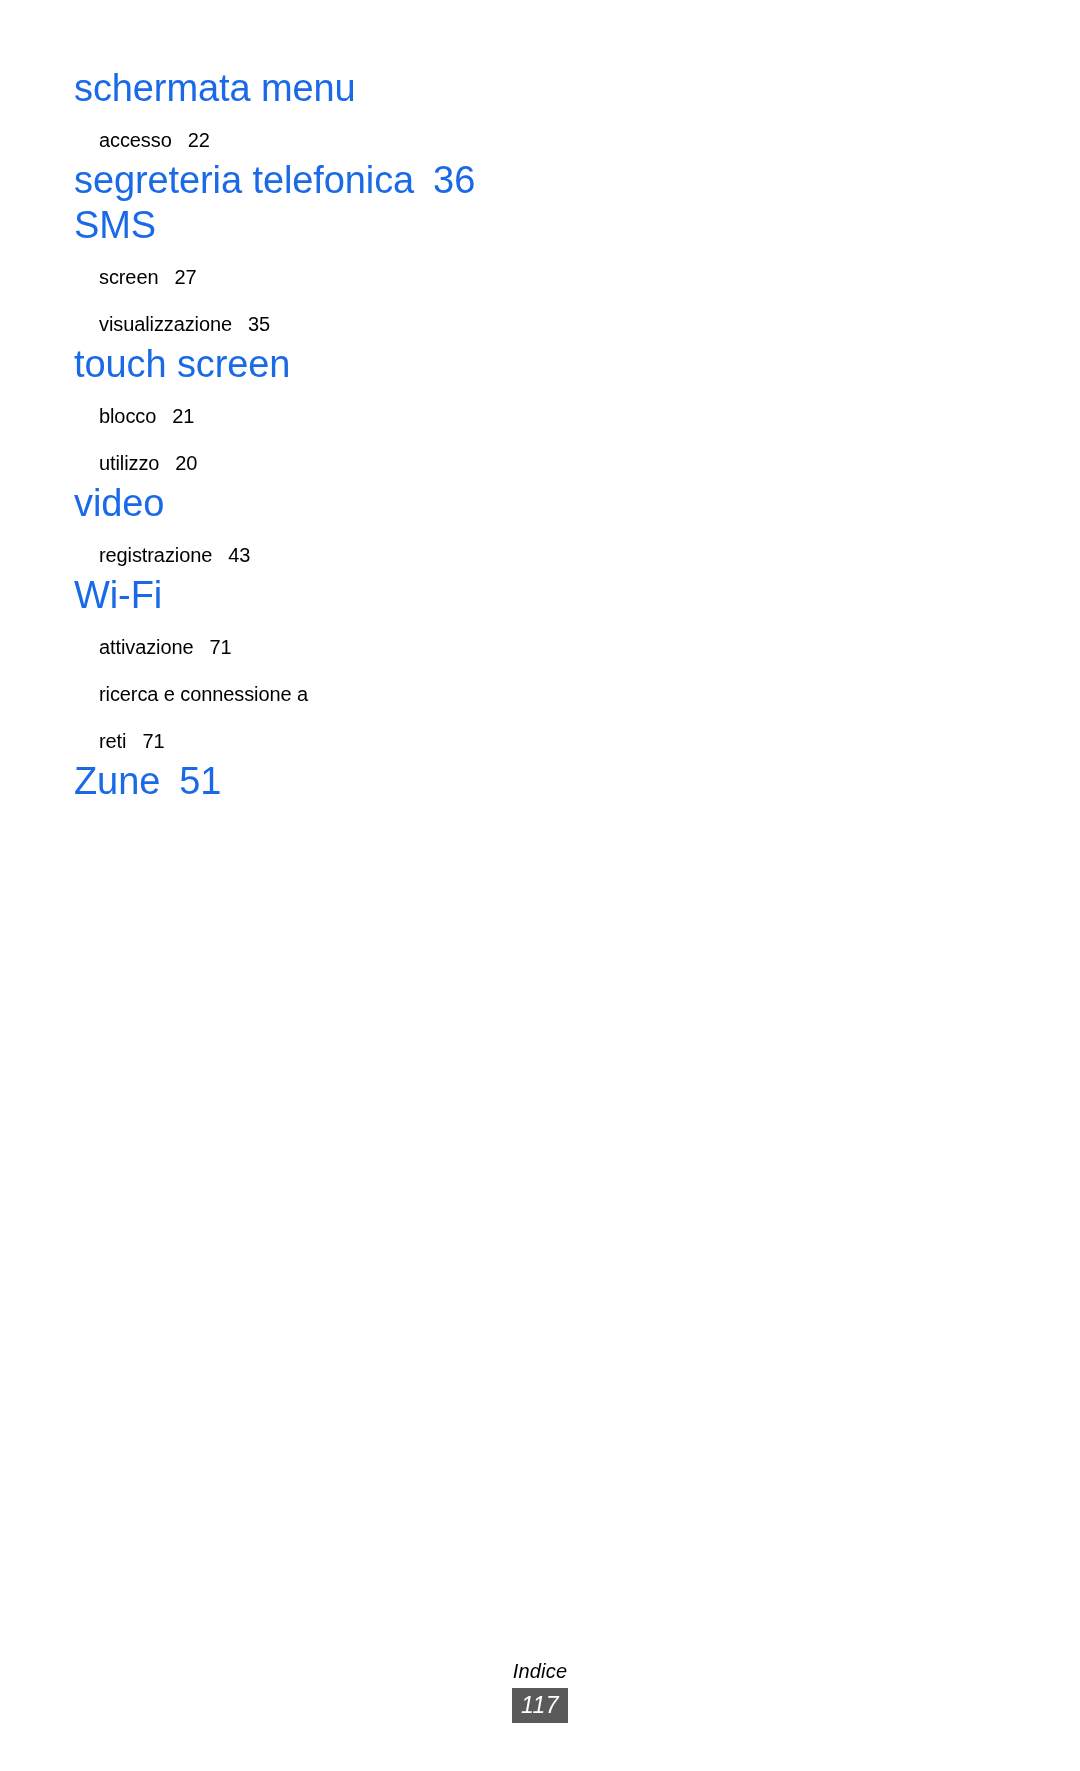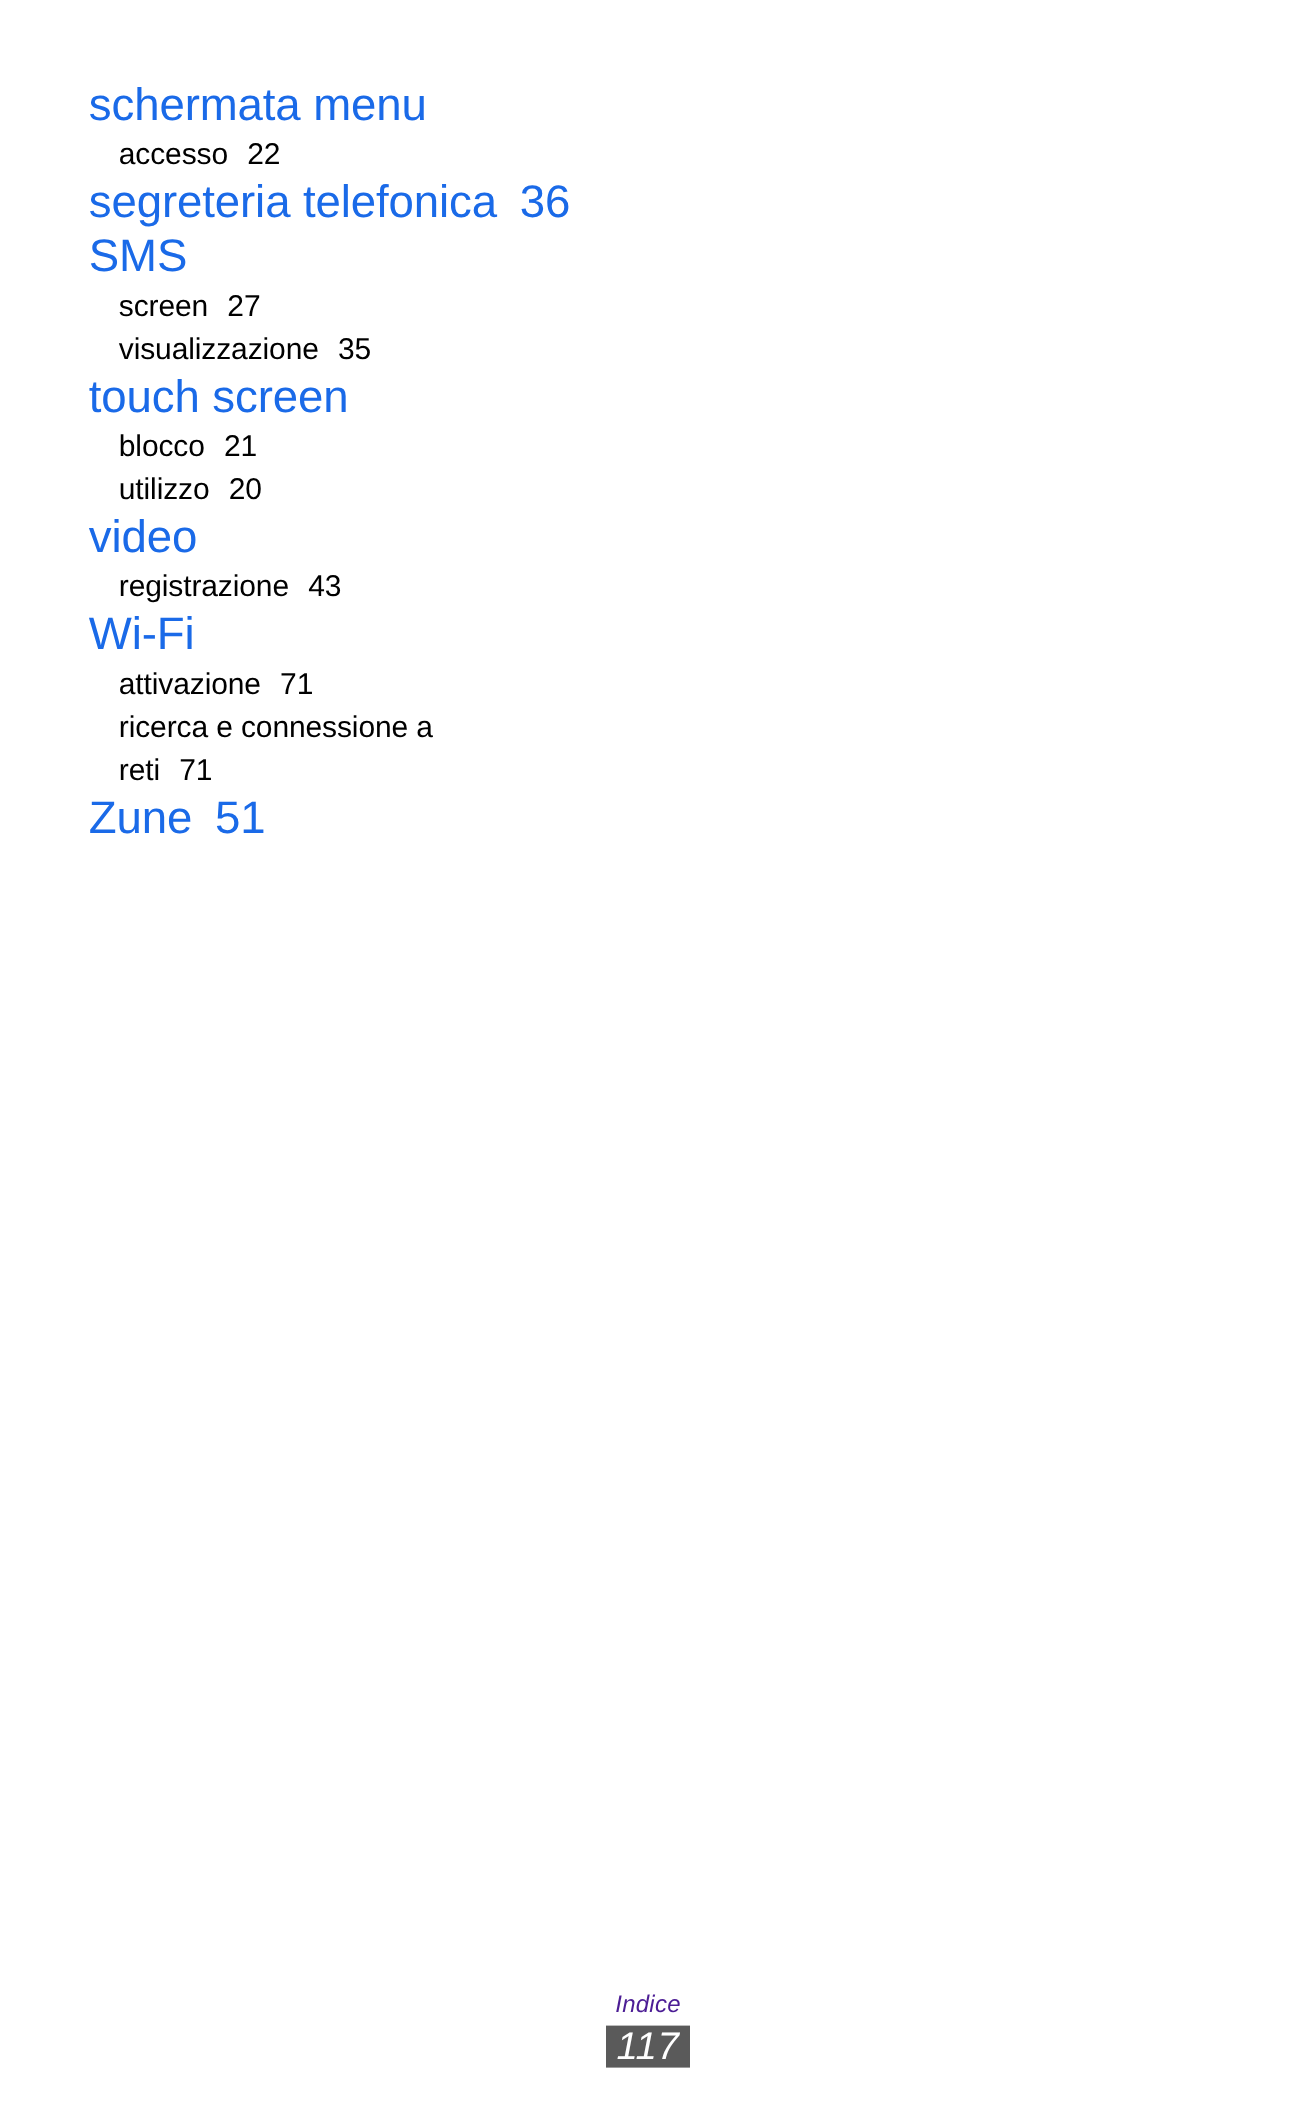--- a/index.html
+++ b/index.html
@@ -46,57 +46,58 @@
   .group-heading .heading-label { }
   .group-heading .heading-page {
     margin-left: 19px;
   }
   .group-heading .heading-page:empty {
     margin-left: 0;
   }
 
   .sub-entry {
     color: #000000;
-    font-size: 25px;
+    font-size: 20px;
     line-height: 36px;
     font-weight: 400;
     margin-left: 25px;
     white-space: nowrap;
     letter-spacing: -0.1px;
+    margin-top: 11px;
   }
   .sub-entry .entry-label { }
   .sub-entry .entry-page {
     margin-left: 16px;
   }
   .sub-entry .entry-page:empty {
     margin-left: 0;
   }
 
   
   #footer {
     position: absolute;
     left: 0;
     right: 0;
     top: 1658px;
     text-align: center;
   }
   #footer-label {
     font-size: 20px;
     font-style: italic;
-    color: #4c1d95;
+    color: #000000;
     line-height: 26px;
     letter-spacing: 0.2px;
   }
   #footer-page-badge {
     display: inline-block;
     margin-top: 4px;
     background: #5a5a5a;
     color: #ffffff;
     font-style: italic;
-    font-size: 32px;
+    font-size: 23px;
     line-height: 32px;
     padding: 1px 9px 2px 9px;
     letter-spacing: 0.5px;
   }
 </style>
 </head>
 <body>
 
 <div id="page">
 

